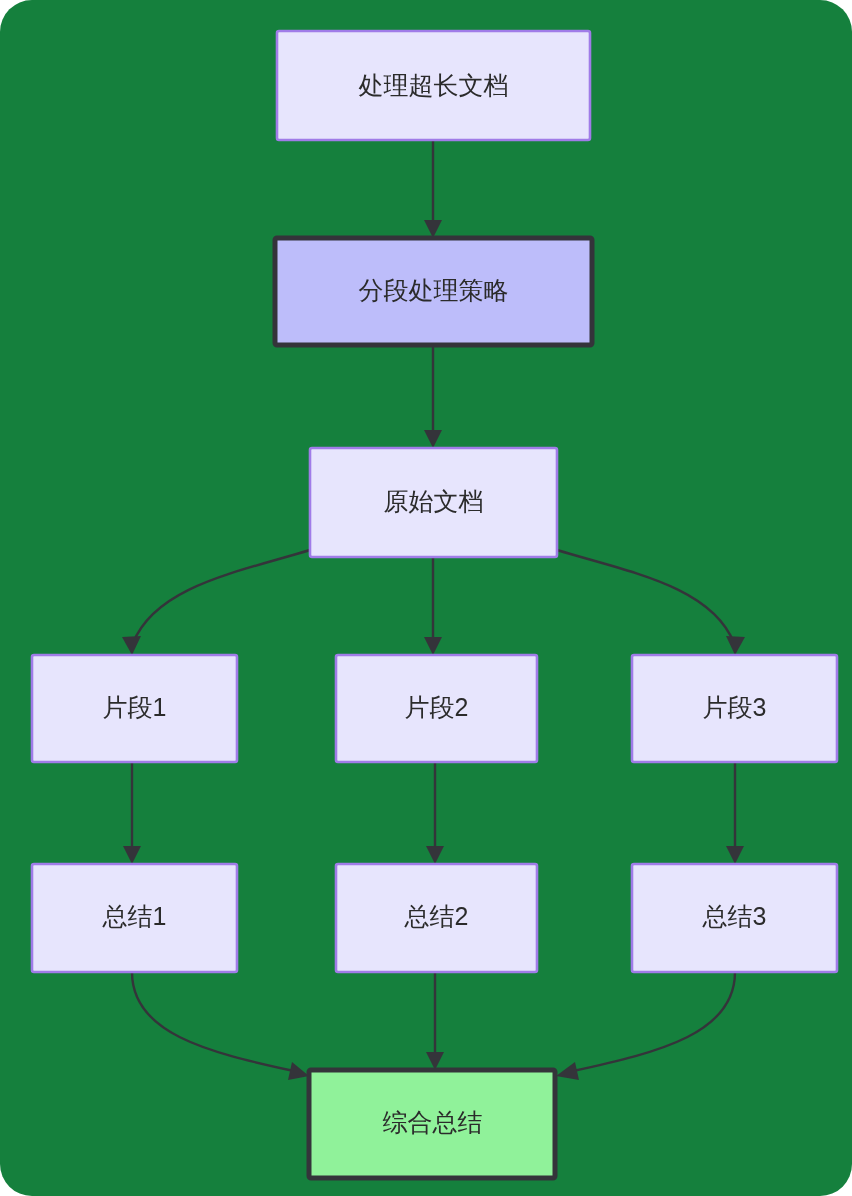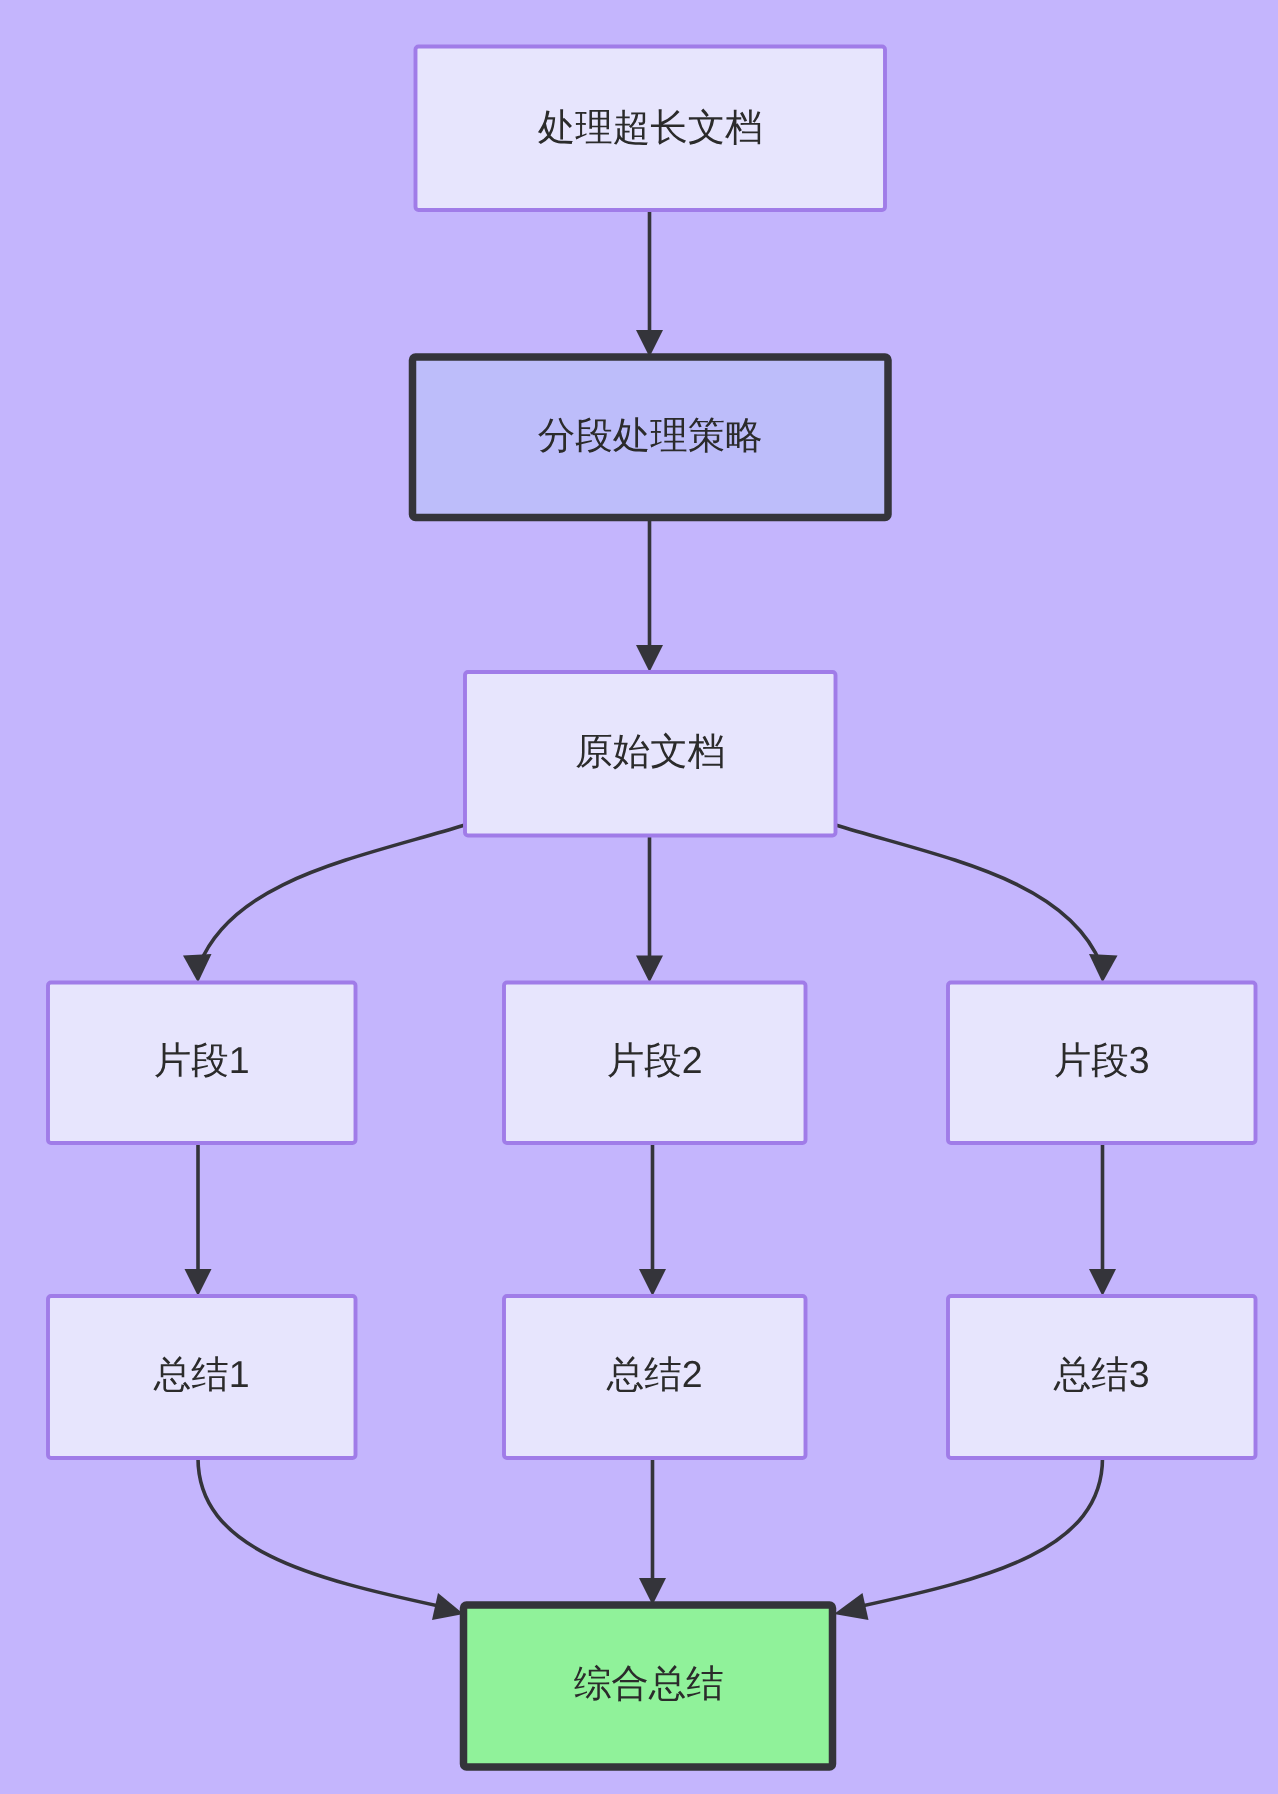--- a/index.html
+++ b/index.html
@@ -10,21 +10,22 @@
   body {
     width: 852px;
     height: 1196px;
     font-family: "Liberation Sans", "DejaVu Sans", sans-serif;
     overflow: hidden;
   }
   #flowchart-root {
     position: relative;
     width: 852px;
     height: 1196px;
-    background: #c4b5fd;
+    background: #15803d;
+    border-radius: 32px;
   }
   svg.diagram {
     display: block;
     width: 852px;
     height: 1196px;
   }
   .node-rect {
     stroke-linejoin: miter;
   }
   .node-label {

